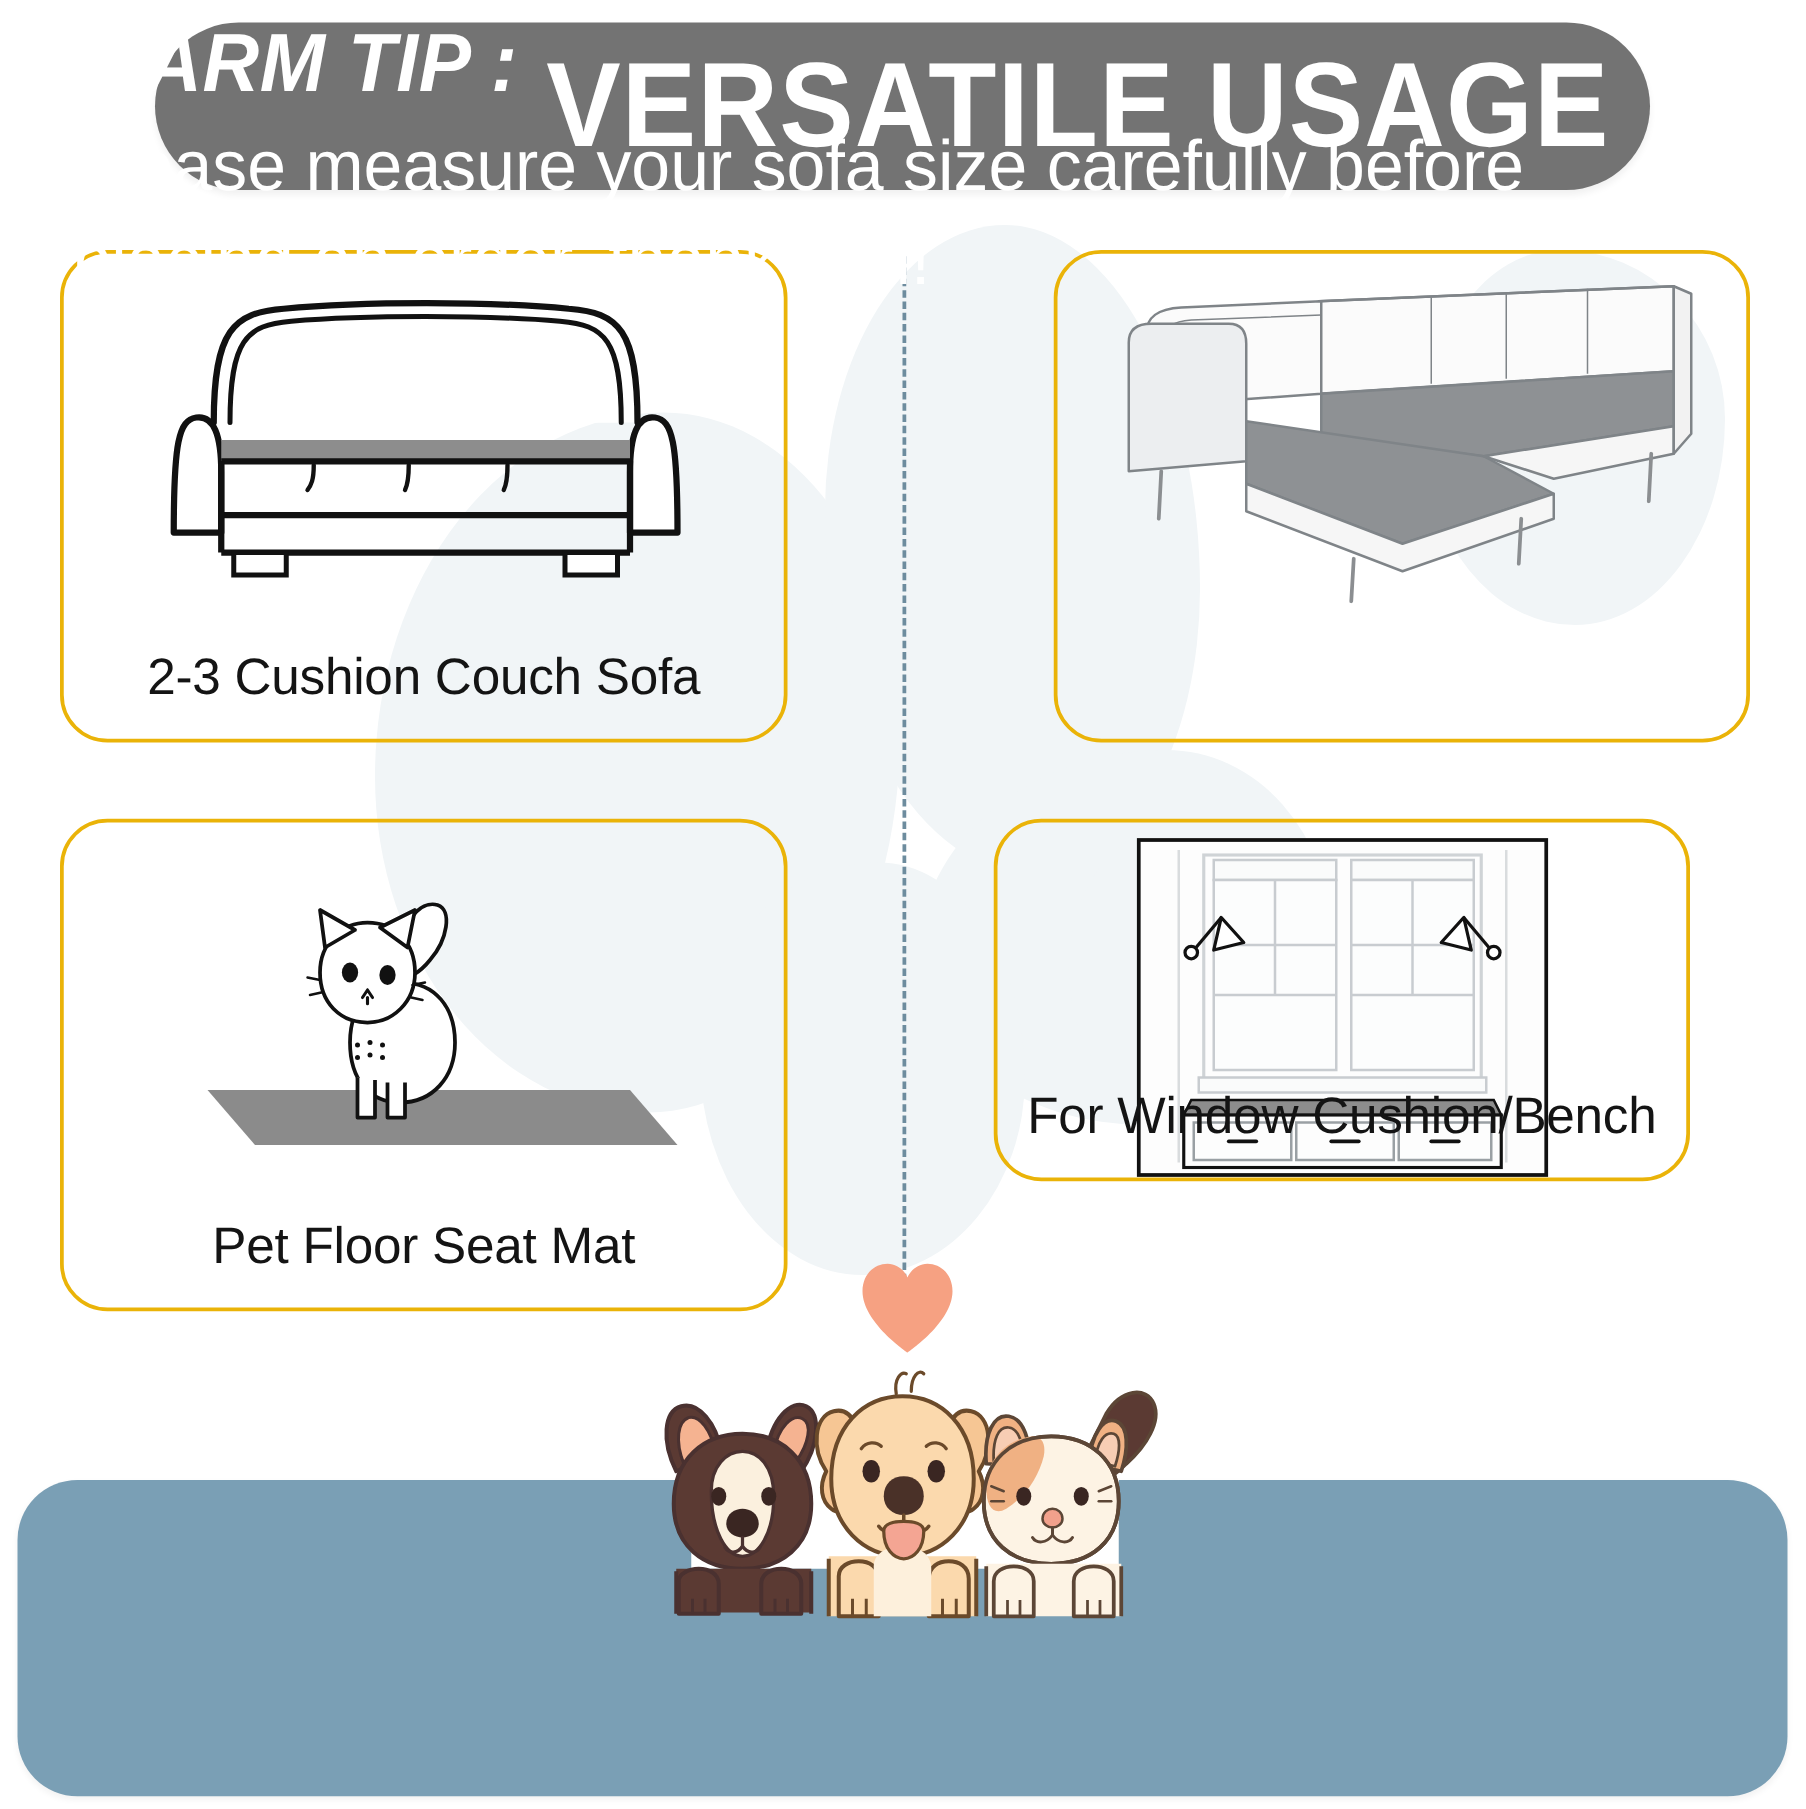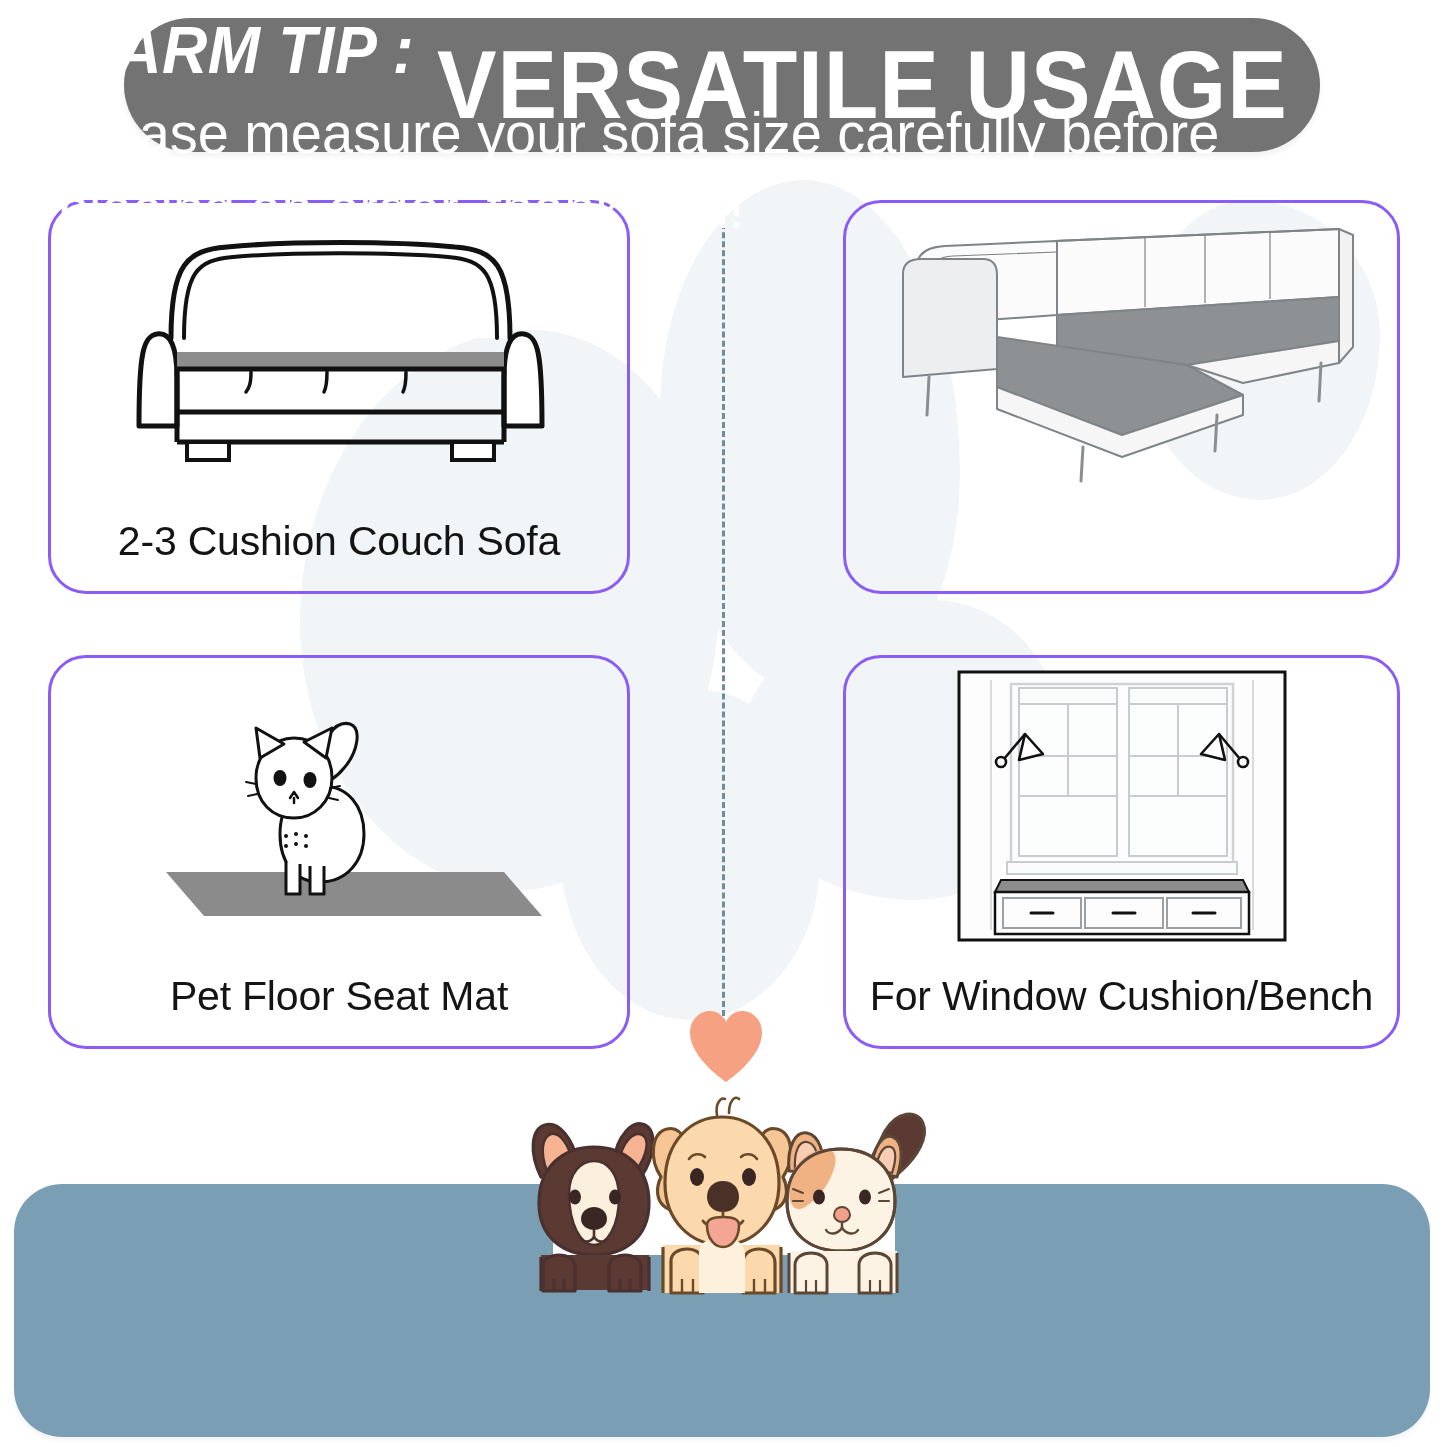--- a/index.html
+++ b/index.html
@@ -88,29 +88,29 @@
     width: 0;
     height: 820px;
     border-left: 3px dashed #6d8c9e;
     z-index: 2;
   }
 
   
   .card {
     position: absolute;
     background: transparent;
-    border: 3px solid #8b5cf6;
+    border: 3px solid #eab308;
     border-radius: 38px;
     z-index: 4;
     box-sizing: border-box;
   }
   .card-tl { left: 48px;  top: 200px; width: 582px; height: 394px; }
   .card-tr { left: 843px; top: 200px; width: 557px; height: 394px; }
   .card-bl { left: 48px;  top: 655px; width: 582px; height: 394px; }
-  .card-br { left: 843px; top: 655px; width: 557px; height: 394px; }
+  .card-br { left: 795px; top: 655px; width: 557px; height: 290px; }
 
   .card-art {
     position: absolute;
     left: 0;
     top: 0;
     width: 100%;
     height: 296px;
     display: flex;
     align-items: center;
     justify-content: center;

